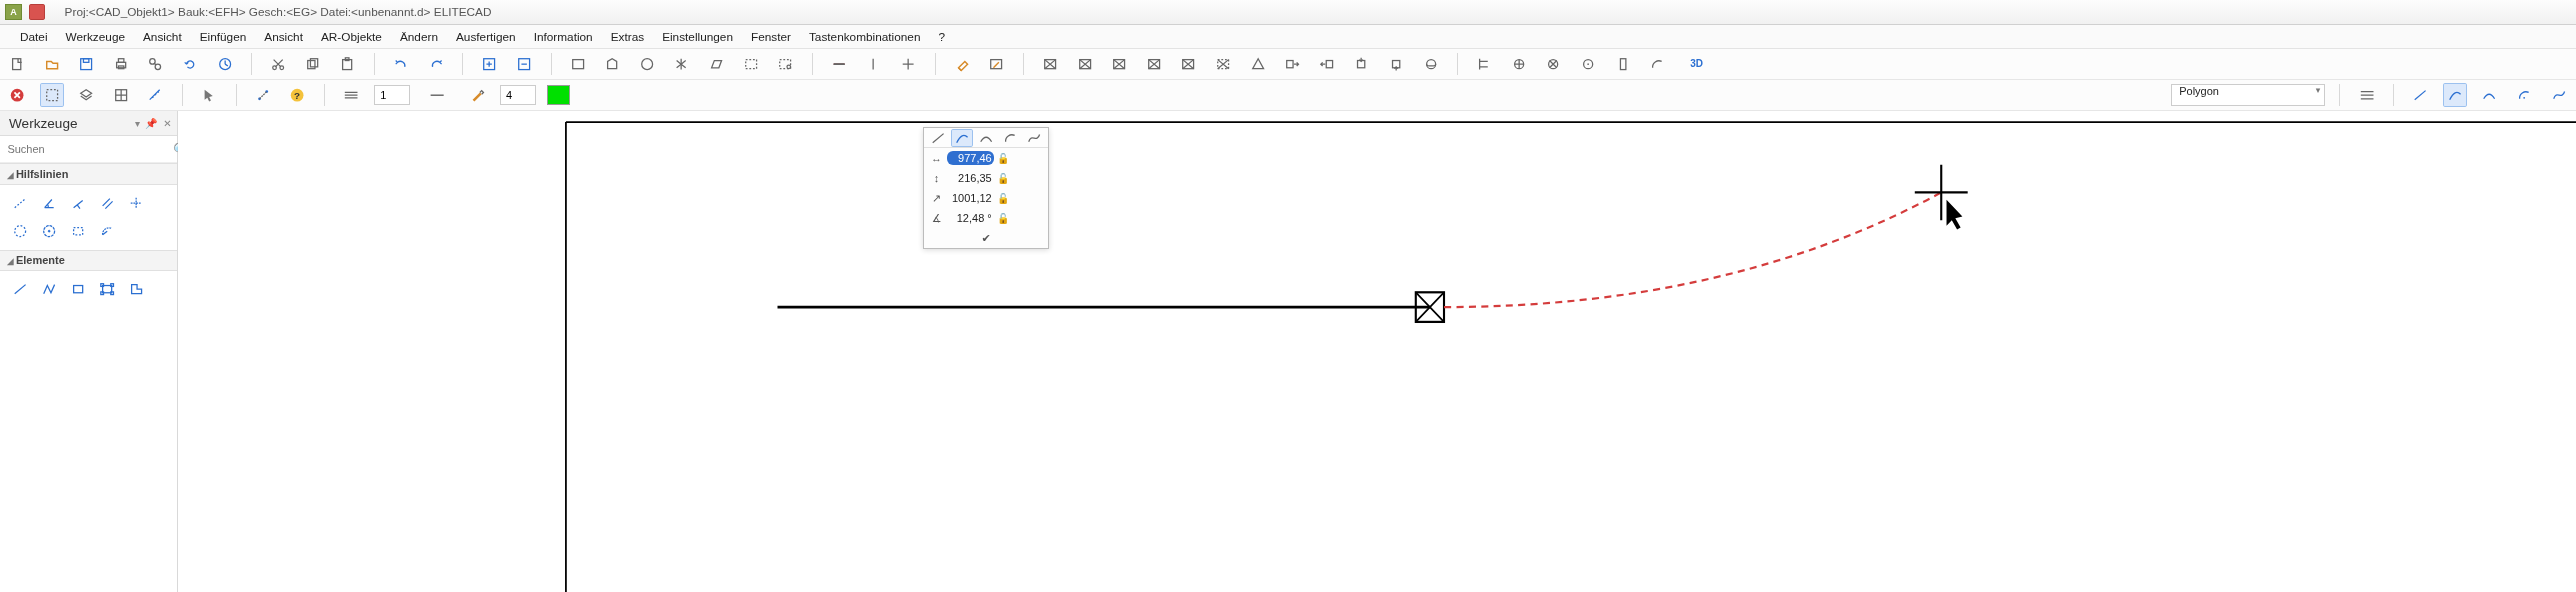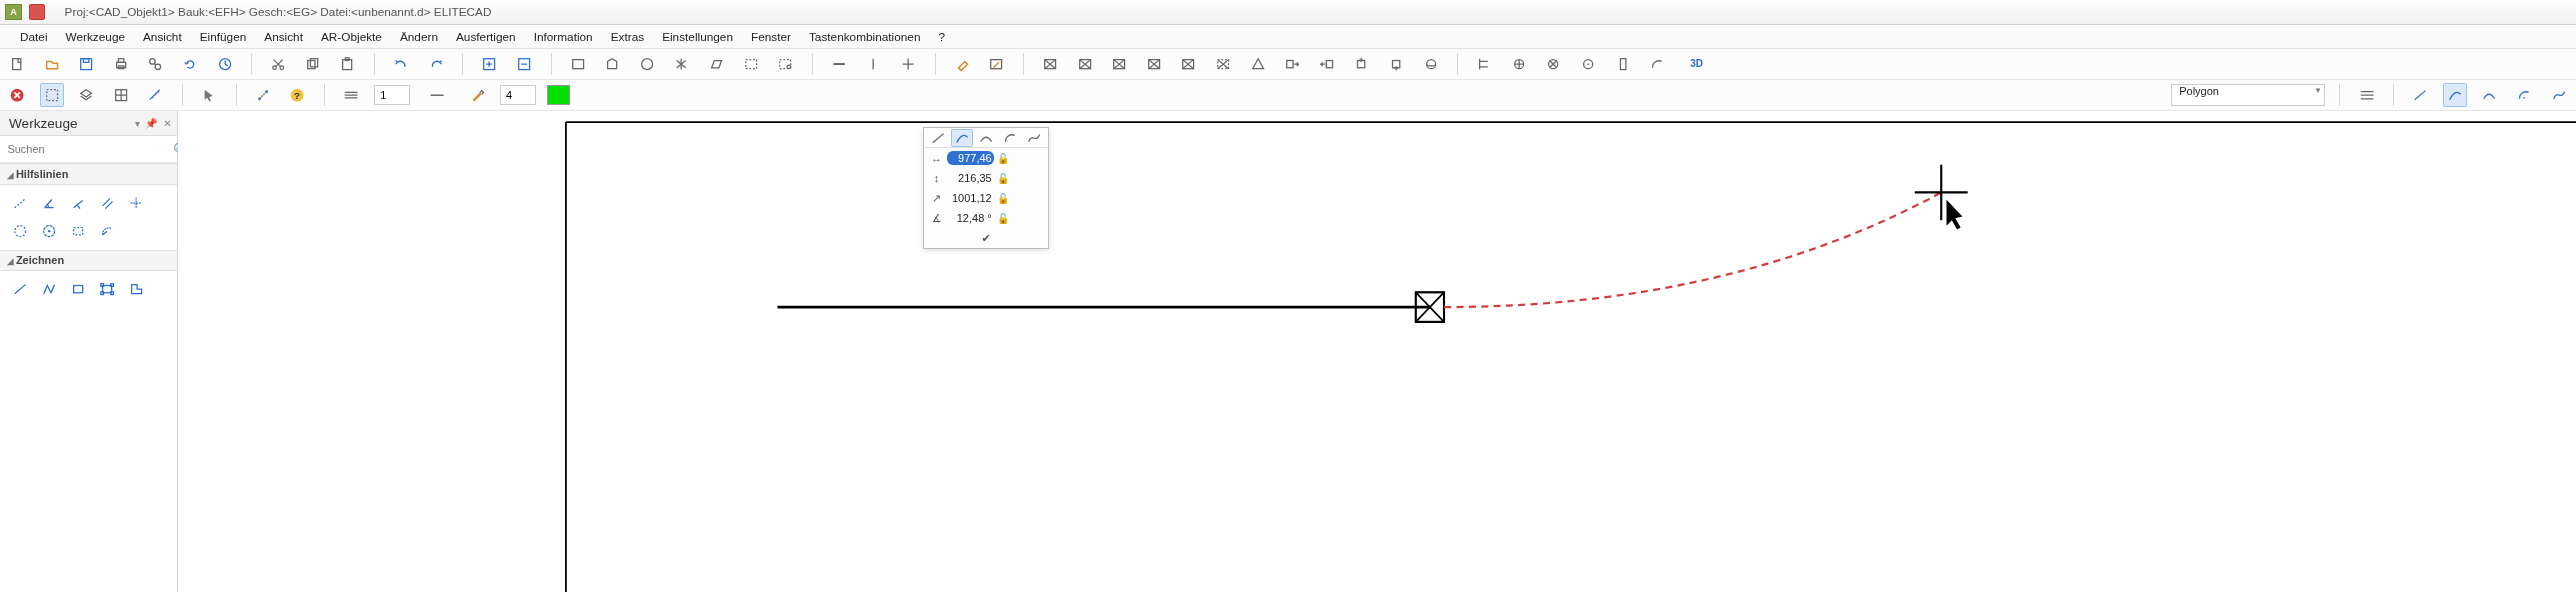--- a/index.html
+++ b/index.html
@@ -637,21 +637,21 @@
           </svg>
         </div>
       <div class="tbtn">
           <svg viewBox="0 0 18 18">
             <path d="M4 13 A7 7 0 0 1 14 6" class="s-blue" stroke-dasharray="2 1"></path>
             <path d="M4 13 L9 9" class="s-blue"></path>
           </svg>
         </div>
     </div>
 
-    <div class="section-title">Zeichnen</div>
+    <div class="section-title">Elemente</div>
     <div class="tool-grid">
       <div class="tbtn">
           <svg viewBox="0 0 18 18">
             <path d="M3 14 L15 4" class="s-blue"></path>
           </svg>
         </div>
       <div class="tbtn">
           <svg viewBox="0 0 18 18">
             <path d="M3 14 L7 5 L11 13 L15 4" class="s-blue"></path>
           </svg>

